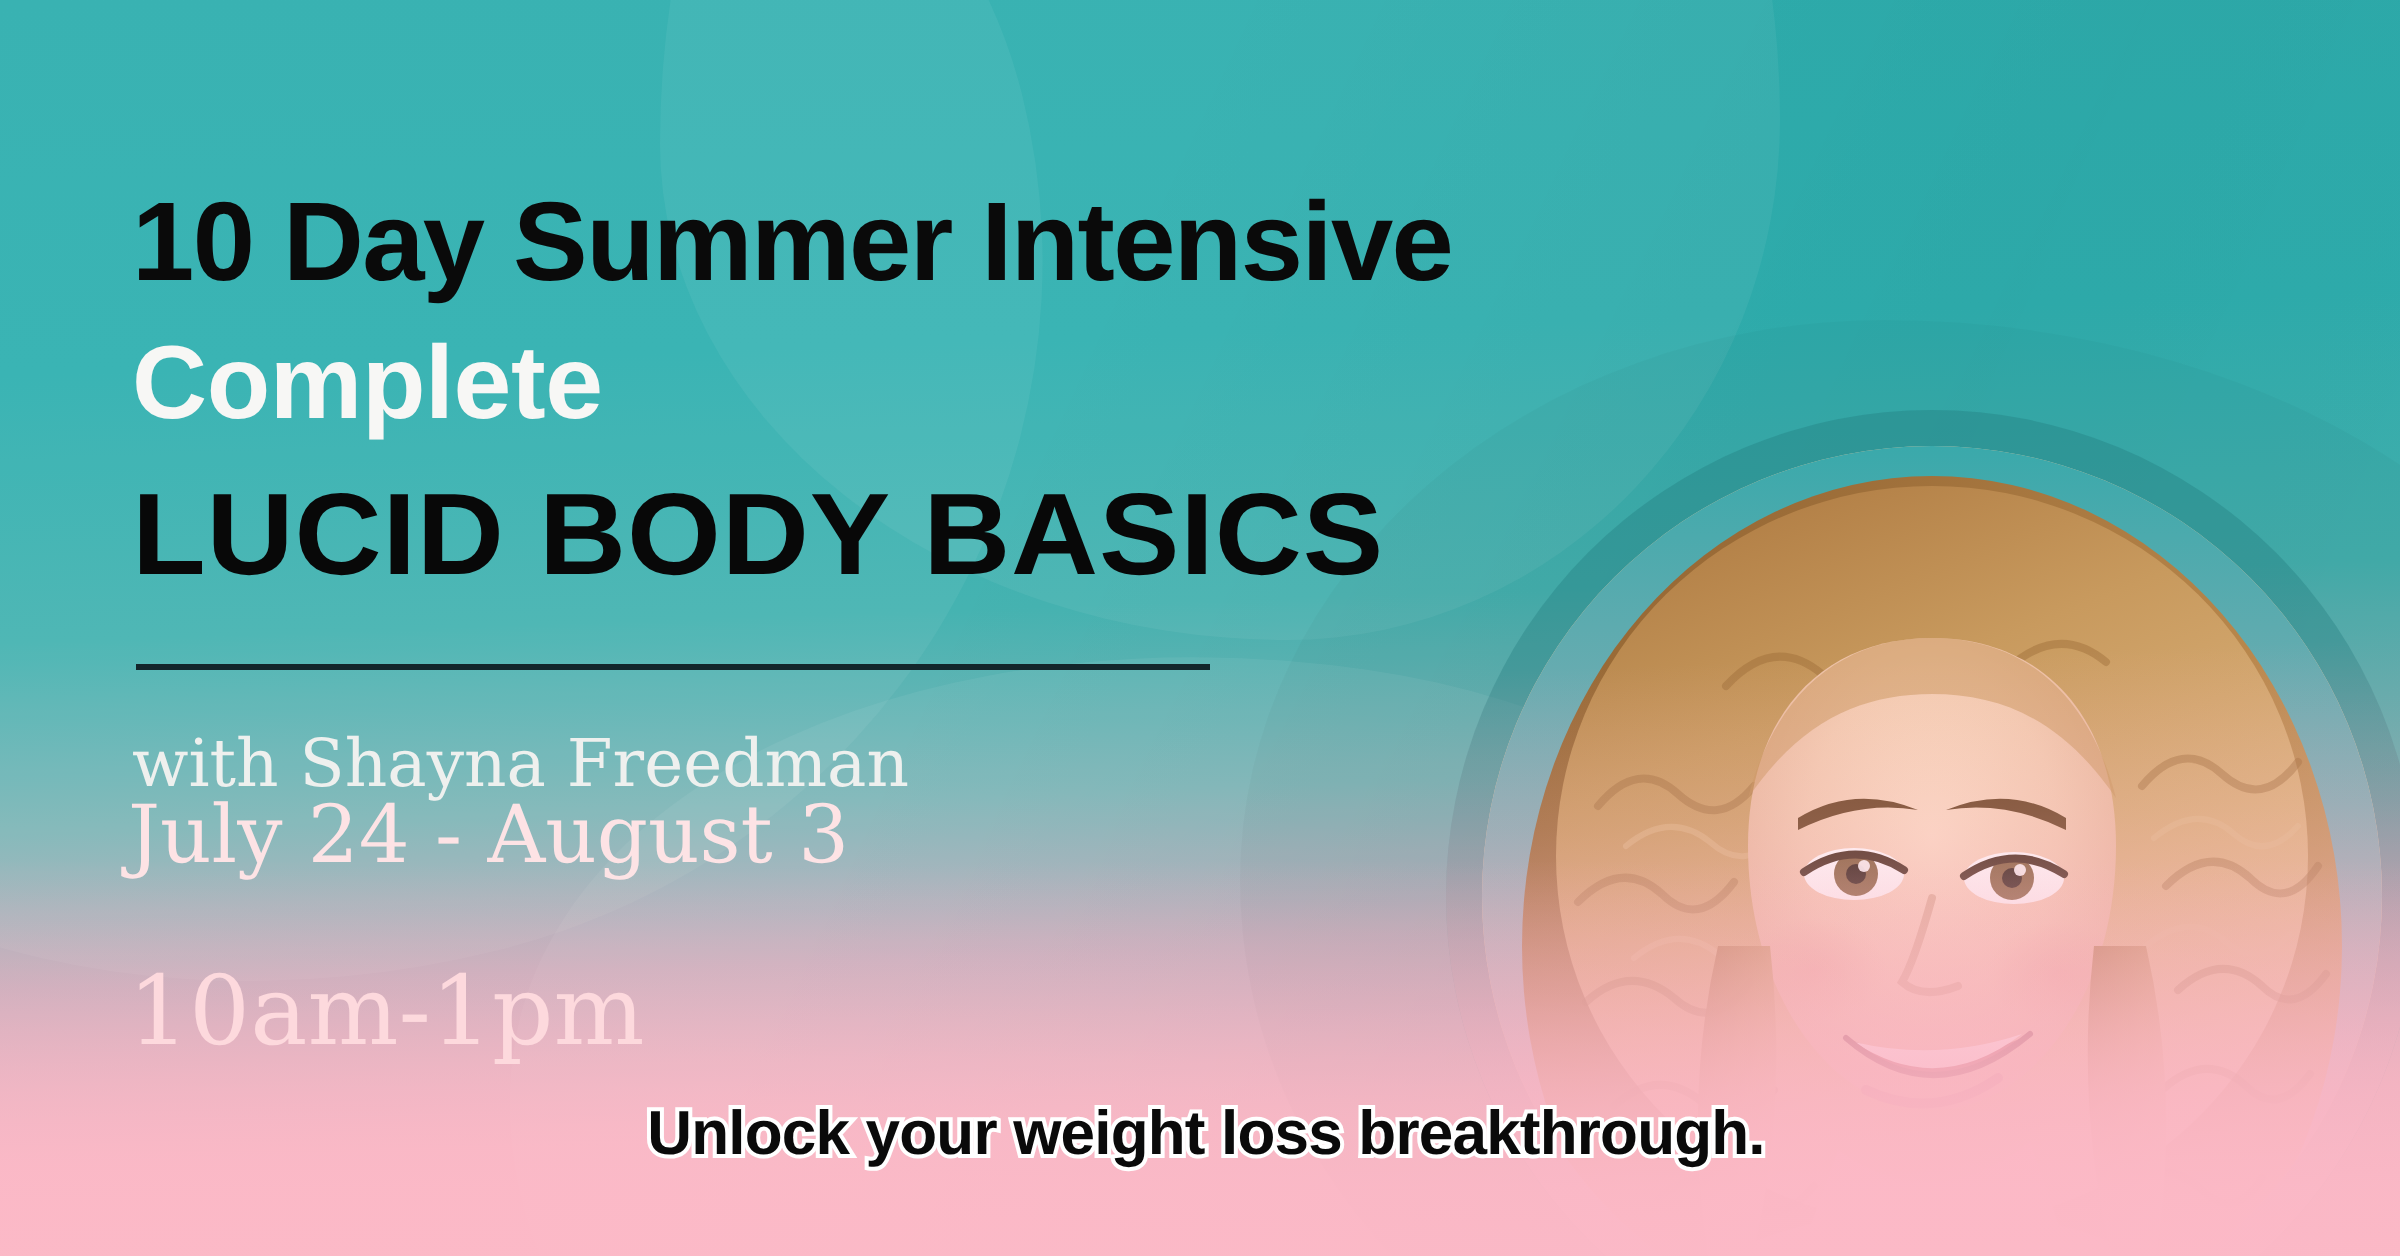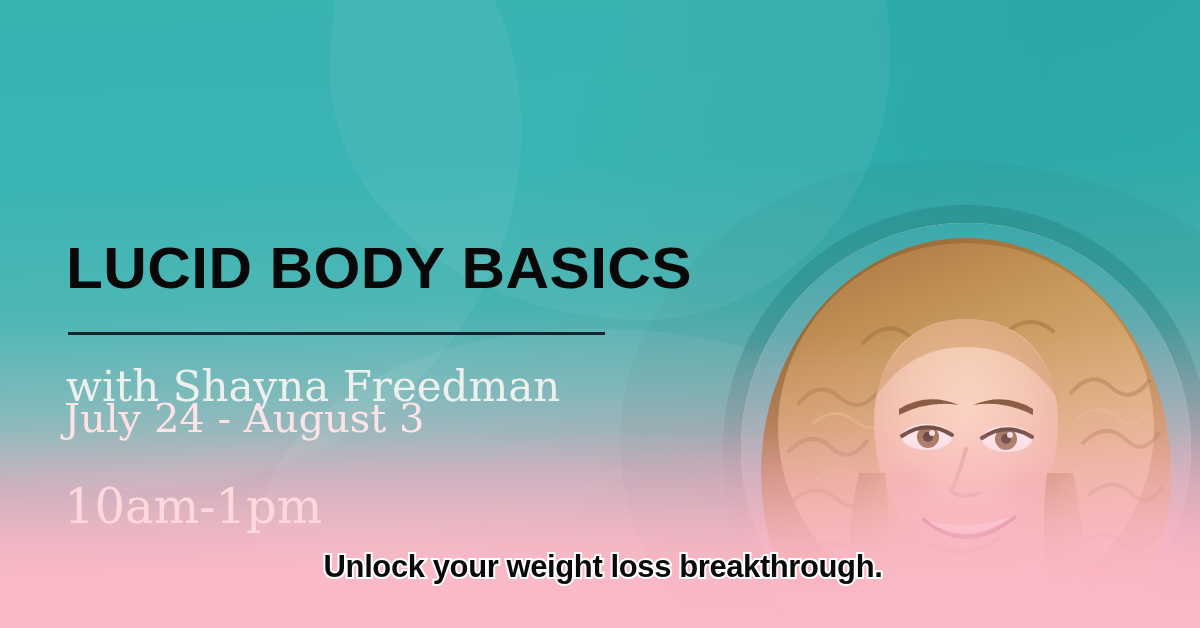--- a/index.html
+++ b/index.html
@@ -196,21 +196,21 @@
     width: 537px;
     height: 3px;
     background: #13262b;
   }
 
   .line-with {
     position: absolute;
     left: 66px;
     top: 364px;
     font-family: "DejaVu Serif", "Liberation Serif", serif;
-    font-size: 42px;
+    font-size: 33px;
     font-weight: 400;
     color: #eef0ee;
     line-height: 1.1;
     white-space: nowrap;
   }
 
   .line-dates {
     position: absolute;
     left: 64px;
     top: 396px;
@@ -367,21 +367,23 @@
       <path d="M118 250 q-22 96 4 200 q34 -96 22 -200 z" fill="url(#hairG)" opacity="0.95"></path>
       <path d="M332 250 q22 96 -4 200 q-34 -96 -22 -200 z" fill="url(#hairG)" opacity="0.95"></path>
     </svg>
   </div>
 
   <div class="portrait-wash"></div>
   <div class="bottom-wash"></div>
 
   <div class="content">
 
-
+    <div class="line-intensive">10 Day Summer Intensive</div>
+
+    <div class="line-complete">Complete</div>
 
     <div class="line-lucid">LUCID BODY BASICS</div>
 
     <div class="divider"></div>
 
     <div class="line-with">with Shayna Freedman</div>
 
     <div class="line-dates">July 24 - August 3</div>
 
     <div class="line-times">10am-1pm</div>

